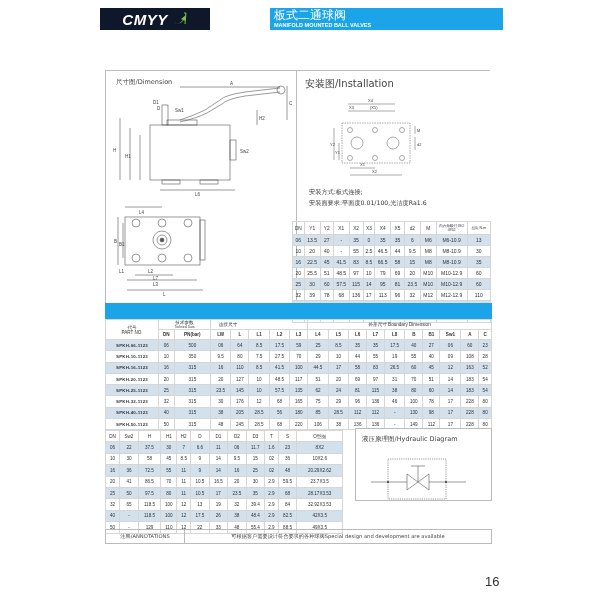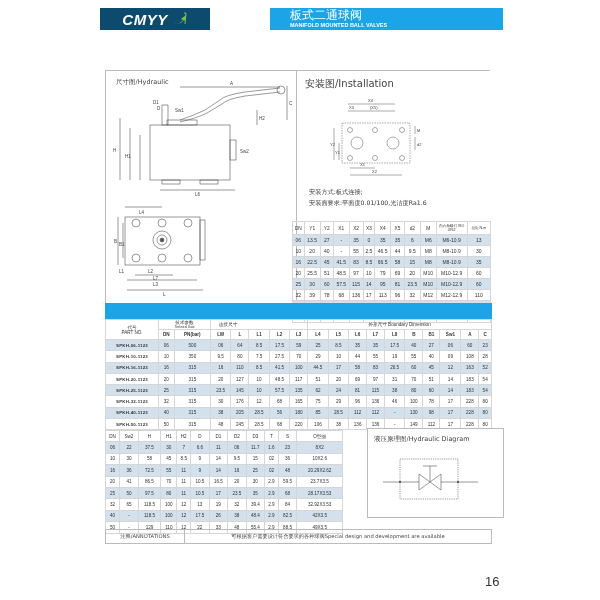--- a/index.html
+++ b/index.html
@@ -1,21 +1,21 @@
 <!DOCTYPE html>
 <html><head>
 <meta charset="utf-8">
 <style>
   html,body{margin:0;padding:0;background:#fff;}
   body{width:600px;height:600px;position:relative;overflow:hidden;font-family:"DejaVu Sans",sans-serif;color:#333;}
-  .logo{position:absolute;left:100px;top:8px;width:110px;height:22px;background:#0c4a6e;display:flex;align-items:center;justify-content:center;}
+  .logo{position:absolute;left:100px;top:8px;width:110px;height:22px;background:#0f172a;display:flex;align-items:center;justify-content:center;}
   .logo-text{color:#fff;font-family:"Liberation Sans",sans-serif;font-weight:bold;font-style:italic;font-size:15px;letter-spacing:0.5px;}
   .logo-mark{margin-left:4px;width:16px;height:14px;position:relative;}
   .logo-mark svg{display:block;}
-  .title-bar{position:absolute;left:270px;top:8px;width:233px;height:22px;background:#1ba4e8;color:#fff;padding-left:20px;box-sizing:border-box;}
+  .title-bar{position:absolute;left:270px;top:8px;width:233px;height:22px;background:#1ba4e8;color:#fff;padding-left:4px;box-sizing:border-box;}
   .title-zh{font-size:12px;line-height:13px;margin-top:1px;}
   .title-en{font-family:"Liberation Sans",sans-serif;font-weight:bold;font-size:5.5px;line-height:7px;}
   .panel{position:absolute;border:1px solid #bbb;box-sizing:border-box;background:#fff;}
   .panel-title{font-size:6.5px;color:#444;position:absolute;left:10px;top:7px;font-family:"DejaVu Sans",sans-serif;}
   .dim-panel{left:105px;top:70px;width:385px;height:240px;border-right:none;}
   .dim-divider{position:absolute;left:296px;top:70px;width:1px;height:235px;background:#bbb;}
   .inst-title{position:absolute;left:305px;top:77px;font-size:10px;color:#444;}
   .inst-text{position:absolute;left:309px;top:186px;font-size:6.2px;color:#333;line-height:11px;}
   .blue-band{position:absolute;left:105px;top:303px;width:387px;height:16px;background:#1ba4e8;}
   table{border-collapse:collapse;font-family:"Liberation Sans",sans-serif;}
@@ -25,21 +25,21 @@
   .tbl-inst tr.hdr td{height:12px;font-size:4.8px;}
   .tbl-main{position:absolute;left:105px;top:319px;width:387px;font-size:4.6px;}
   .tbl-main td{height:10.3px;}
   .tbl-main tr.h1 td{height:9px;}
   .tbl-main tr.h2 td{height:9px;}
   .tbl-low{position:absolute;left:105px;top:430px;width:238px;font-size:4.6px;}
   .tbl-low td{height:10.4px;}
   tr.alt td{background:#d3e1ec;}
   .bold td{font-weight:bold;}
   .pn{font-weight:bold;font-size:4.4px;letter-spacing:0.2px;}
-  .hyd-panel{left:355px;top:428px;width:137px;height:90px;margin-left:12px;}
+  .hyd-panel{left:355px;top:428px;width:137px;height:73px;}
   .annot{position:absolute;left:105px;top:529px;width:387px;height:15px;border:1px solid #bbb;box-sizing:border-box;display:flex;font-size:5.2px;color:#444;}
   .annot-label{width:78px;border-right:1px solid #bbb;display:flex;align-items:center;justify-content:center;}
   .annot-text{flex:1;display:flex;align-items:center;justify-content:center;}
   .page-num{position:absolute;left:485px;top:574px;font-size:13px;color:#333;font-family:"Liberation Sans",sans-serif;}
   svg text{font-family:"Liberation Sans",sans-serif;}
 </style>
 </head>
 <body>
 
 <div class="logo">
@@ -50,21 +50,21 @@
         <path d="M12 1 L14 1 L13 12" stroke="#7ec242" stroke-width="1" fill="none"></path>
       </svg>
   </span>
 </div>
 <div class="title-bar">
   <div class="title-zh">板式二通球阀</div>
   <div class="title-en">MANIFOLD MOUNTED BALL VALVES</div>
 </div>
 
 <div class="panel dim-panel">
-  <div class="panel-title">尺寸图/Hydraulic</div>
+  <div class="panel-title">尺寸图/Dimension</div>
 </div>
 <div class="dim-divider"></div>
 
 <svg style="position:absolute;left:105px;top:80px;" width="190" height="225" viewBox="0 0 190 225">
   <g stroke="#555" stroke-width="0.6" fill="none">
 
     <rect x="45" y="45" width="80" height="55"></rect>
     <rect x="62" y="40" width="30" height="5"></rect>
     <path d="M75 40 Q90 35 100 30 L115 20 Q120 15 140 12 L175 8"></path>
     <path d="M75 42 Q92 38 102 33 L117 24 Q122 19 140 16 L175 12"></path>

